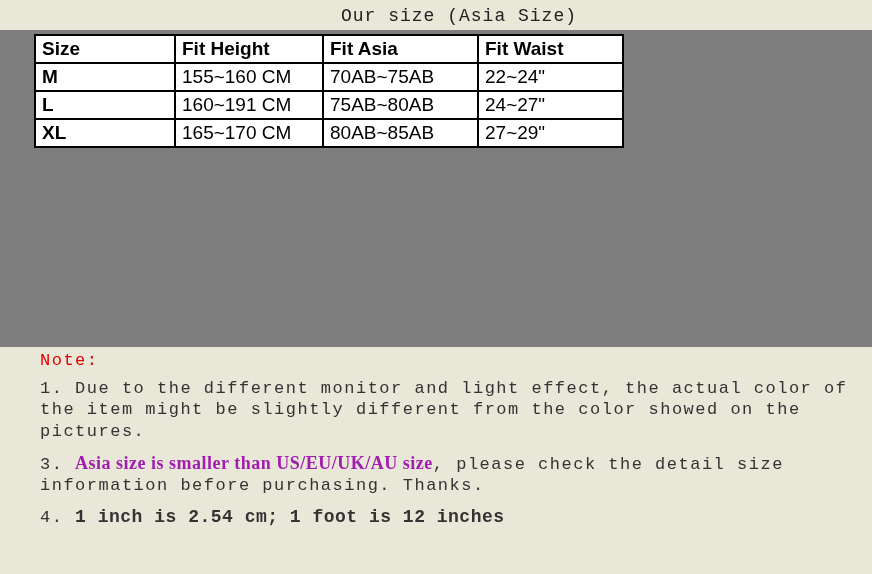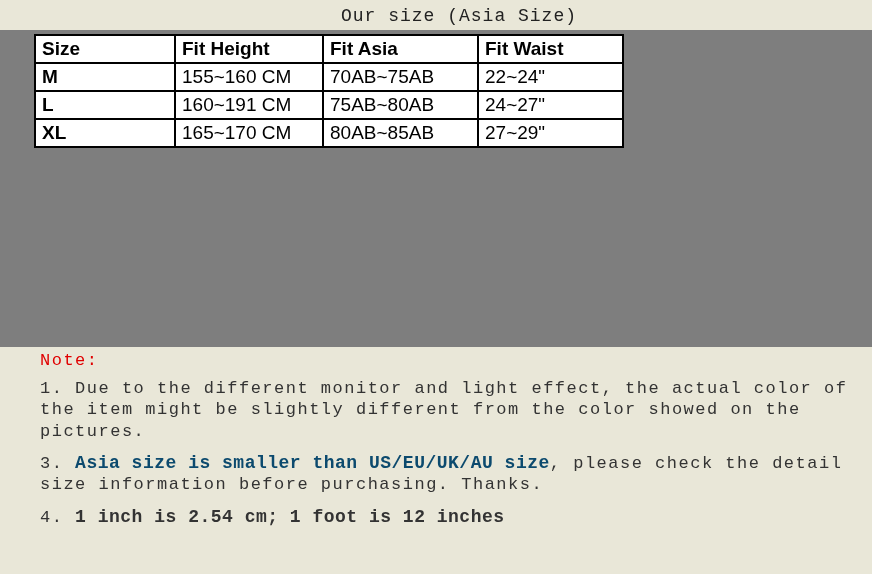--- a/index.html
+++ b/index.html
@@ -58,23 +58,23 @@
       letter-spacing: 1.5px;
     }
     .note-label {
       color: #e00000;
     }
     .note-line {
       margin: 8px 0 10px 0;
       line-height: 1.25;
     }
     .asia-bold {
-      color: #0c4a6e;
+      color: #a21caf;
       font-weight: bold;
-      font-family: Liberation Mono, monospace;
+      font-family: Liberation Serif, serif;
       font-size: 18px;
       letter-spacing: 0.5px;
     }
     .small-note {
       font-size: 18px;
       letter-spacing: 0.5px;
       font-weight: bold;
     }
   </style>
 </head>

